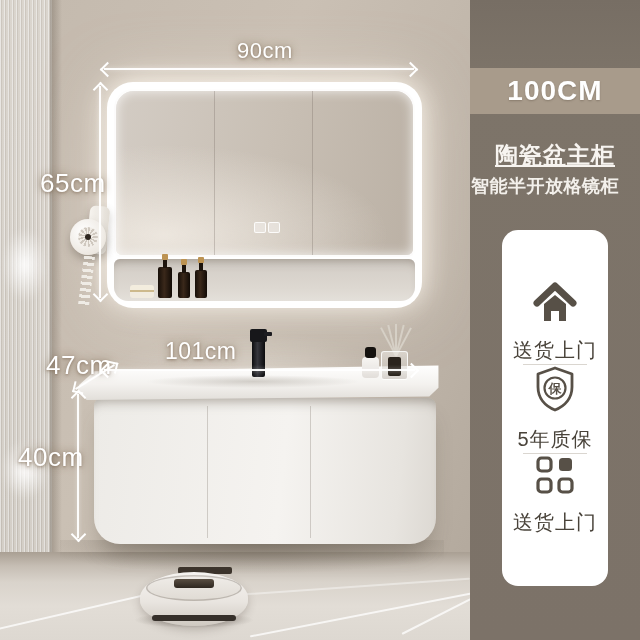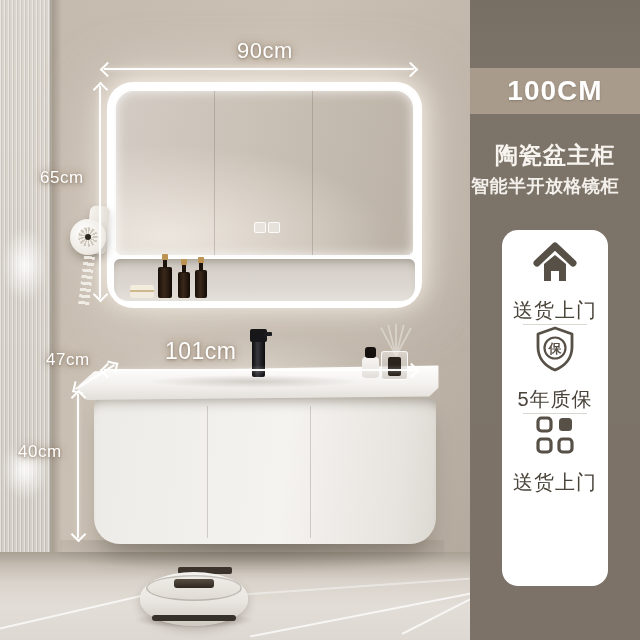--- a/index.html
+++ b/index.html
@@ -96,42 +96,42 @@
   .vac-back-bar{position:absolute;left:178px;top:567px;width:54px;height:7px;border-radius:2px;background:#3c342c;}
   .vac-body{position:absolute;left:140px;top:572px;width:108px;height:54px;border-radius:50%/48%;
     background:linear-gradient(180deg,#f6f4f1 0%,#e9e5e0 55%,#cfc9c1 100%);box-shadow:0 4px 8px rgba(70,60,50,.25);}
   .vac-top{position:absolute;left:6px;top:3px;width:96px;height:26px;border-radius:50%;
     background:linear-gradient(180deg,#f0ede9,#dfdad3);box-shadow:inset 0 0 0 1.5px rgba(120,112,102,.35);}
   .vac-handle{position:absolute;left:34px;top:7px;width:40px;height:9px;border-radius:3px;
     background:linear-gradient(180deg,#594e42,#2e2720);}
   .vac-rim{position:absolute;left:12px;bottom:5px;width:84px;height:6px;border-radius:3px;background:#36302a;}
 
   
-  .dim-label{position:absolute;color:#ffffff;font-size:17px;font-weight:400;letter-spacing:.5px;
+  .dim-label{position:absolute;color:#ffffff;font-size:26px;font-weight:400;letter-spacing:.5px;
     text-shadow:0 0 9px rgba(140,120,98,.95),0 1px 3px rgba(120,100,80,.7);white-space:nowrap;}
   .line{position:absolute;background:rgba(255,255,255,.96);box-shadow:0 0 4px rgba(255,255,255,.45);}
   .line-h{height:2px;}.line-v{width:2px;}
   .chev{position:absolute;width:9px;height:9px;border-top:2px solid #fff;border-left:2px solid #fff;}
   .chev-l{left:-2px;top:-4px;transform:rotate(-45deg);}
   .chev-r{right:-2px;top:-4px;transform:rotate(135deg);}
   .chev-u{top:-2px;left:-4px;transform:rotate(45deg);}
   .chev-d{bottom:-2px;left:-4px;transform:rotate(225deg);}
 
   
   .panel{position:absolute;left:470px;top:0;width:170px;height:640px;
     background:linear-gradient(180deg,#776e64 0%,#7d7469 12%,#7c7268 100%);}
   .size-band{position:absolute;left:0;top:68px;width:170px;height:46px;background:#a89b8b;
     color:#fff;font-size:28px;font-weight:bold;letter-spacing:1px;line-height:46px;text-align:center;
     text-shadow:0 1px 2px rgba(90,78,64,.4);}
   .panel-title{position:absolute;left:0;top:140px;width:170px;text-align:center;color:#f7f4f0;
-    font-size:23px;font-weight:bold;letter-spacing:1px;}
+    font-size:23px;font-weight:bold;letter-spacing:1px;text-decoration:underline;}
   .panel-subtitle{position:absolute;left:0;top:174px;width:150px;text-align:center;color:#f3f0eb;
     font-size:18px;font-weight:bold;letter-spacing:.5px;}
   .card{position:absolute;left:32px;top:230px;width:106px;height:356px;background:#ffffff;border-radius:16px;
-    display:flex;flex-direction:column;align-items:center;justify-content:flex-start;padding:10px 0;box-sizing:border-box;}
+    display:flex;flex-direction:column;align-items:center;justify-content:center;padding:10px 0;box-sizing:border-box;}
   .feature{display:flex;flex-direction:column;align-items:center;}
   .feature .label{margin-top:9px;font-size:20px;color:#49433a;letter-spacing:1px;white-space:nowrap;}
   .divider{width:64px;height:1px;background:#dad6d0;}
 </style>
 </head>
 <body>
 
 <div id="stage">
 
   <div class="scene">

